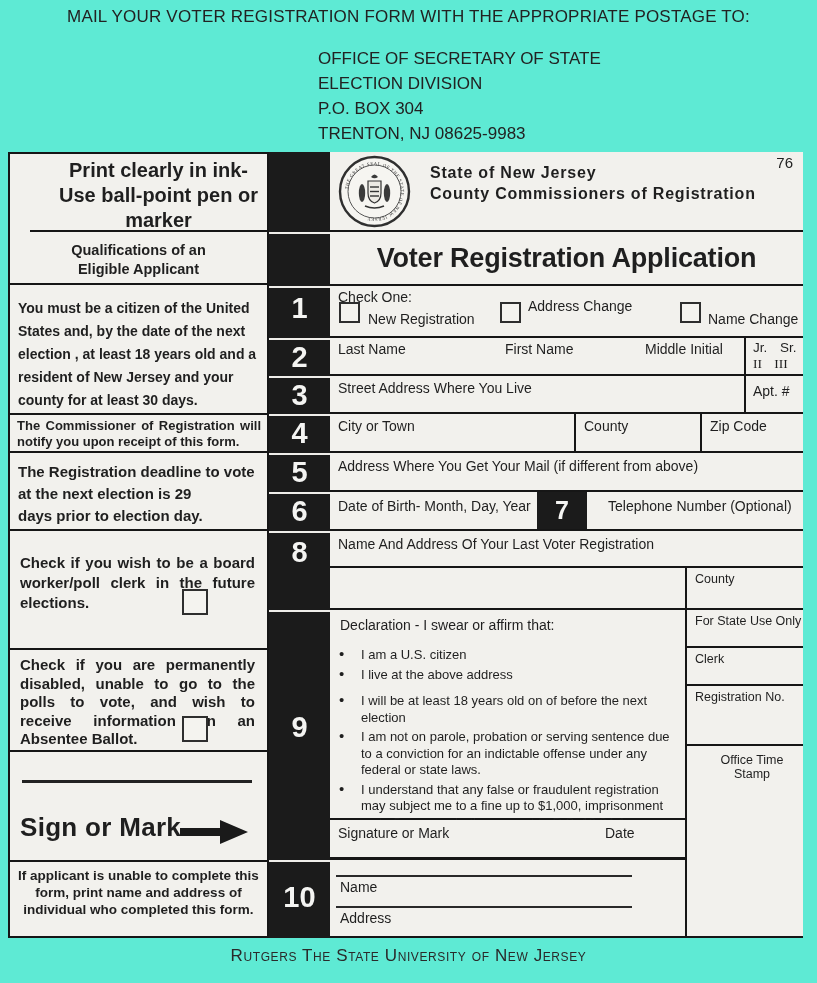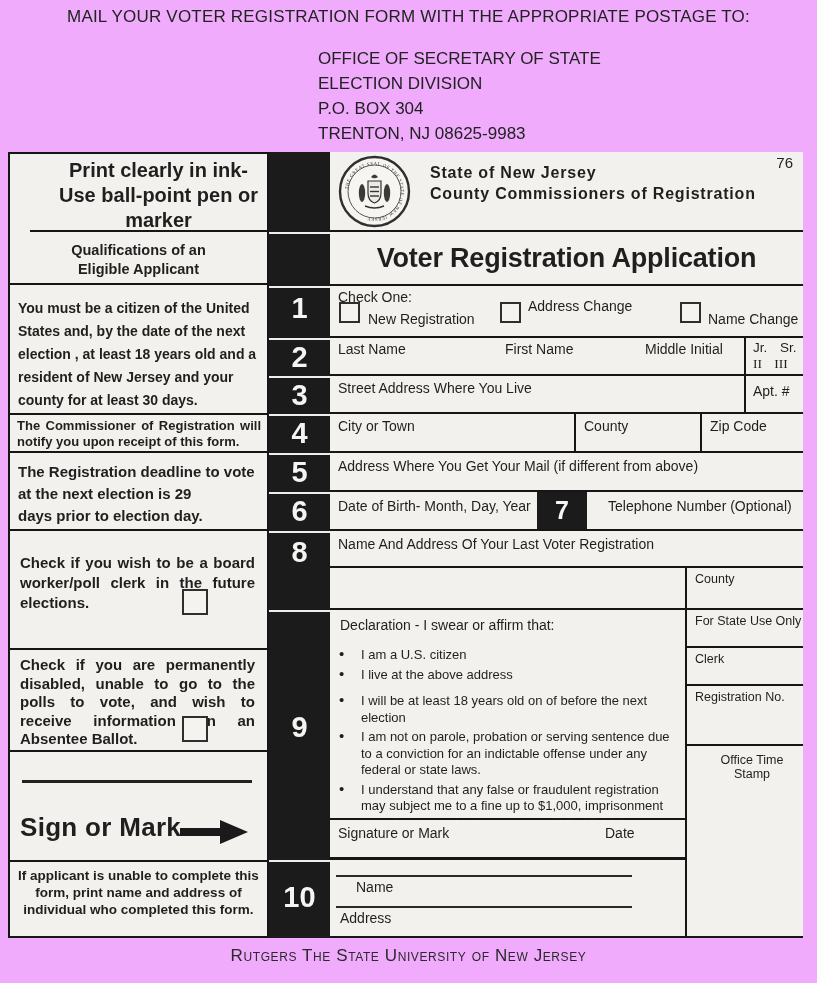--- a/index.html
+++ b/index.html
@@ -1,19 +1,19 @@
 <!DOCTYPE html>
 <html><head>
 <meta charset="utf-8">
 <style>
   html,body{margin:0;padding:0;}
   .page{
     position:relative;
     width:817px;height:983px;
-    background:#f0abfc;
+    background:#5eead4;
     font-family:"Liberation Sans", sans-serif;
     color:#1f1f1f;
     overflow:hidden;
   }
   .abs{position:absolute;}
 
   
   .mail-instruction{
     left:0;right:0;top:7px;
     text-align:center;
@@ -270,20 +270,20 @@
     <span class="oc-lbl" style="left:14px;top:7px;">Office Time Stamp</span>
   </div>
 
   <div class="abs cell sig-row">
     <span class="lbl" style="left:8px;top:5px;">Signature or Mark</span>
     <span class="lbl" style="left:275px;top:5px;">Date</span>
   </div>
 
   <div class="abs cell row10">
     <div class="wline" style="top:15px;"></div>
-    <span class="lbl" style="left:10px;top:19px;margin-left:16px;">Name</span>
+    <span class="lbl" style="left:10px;top:19px;">Name</span>
     <div class="wline" style="top:46px;"></div>
     <span class="lbl" style="left:10px;top:50px;">Address</span>
   </div>
 
   <div class="abs footer-credit">Rutgers The State University of New Jersey</div>
 
 </div>
 
 </body></html>

